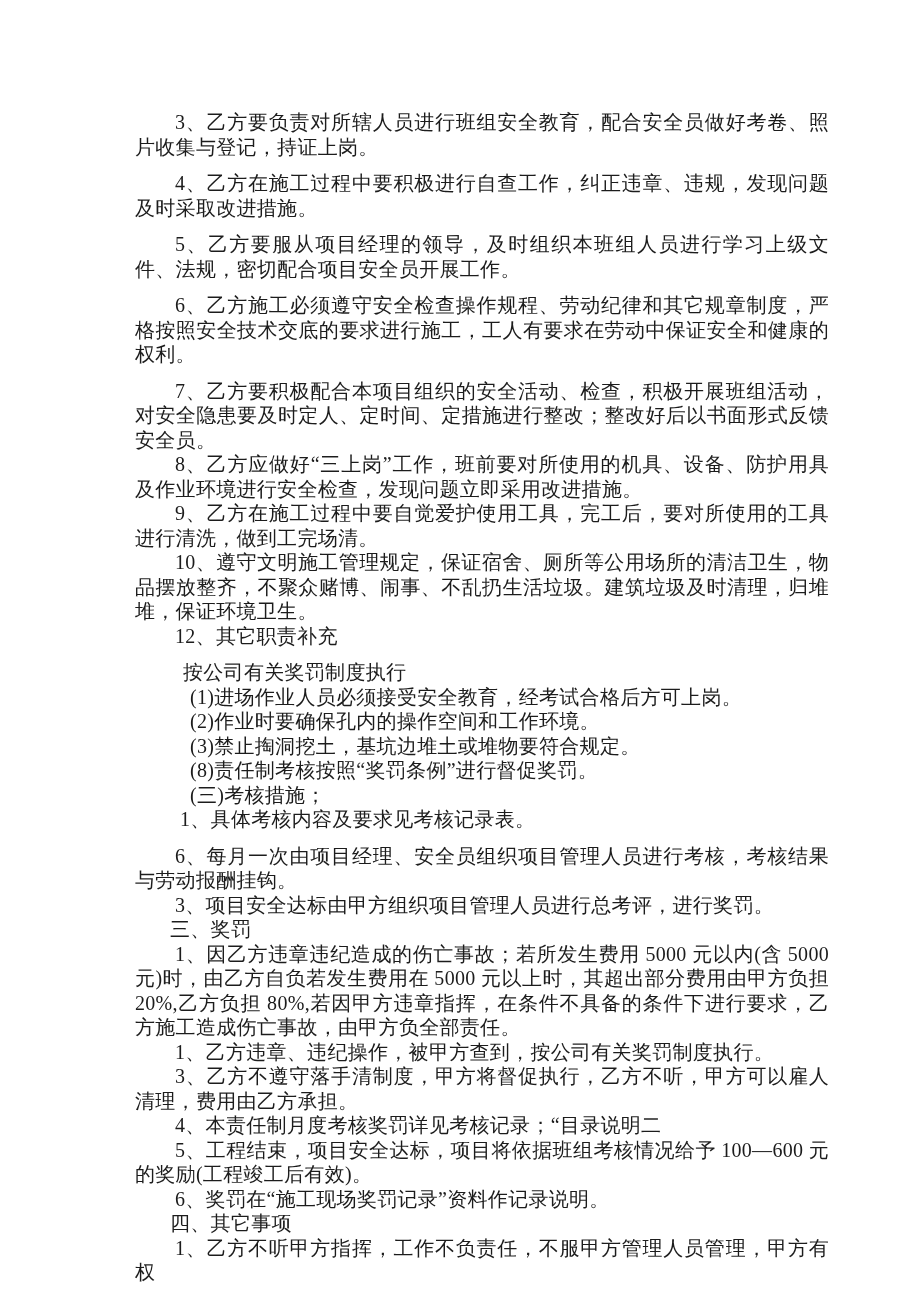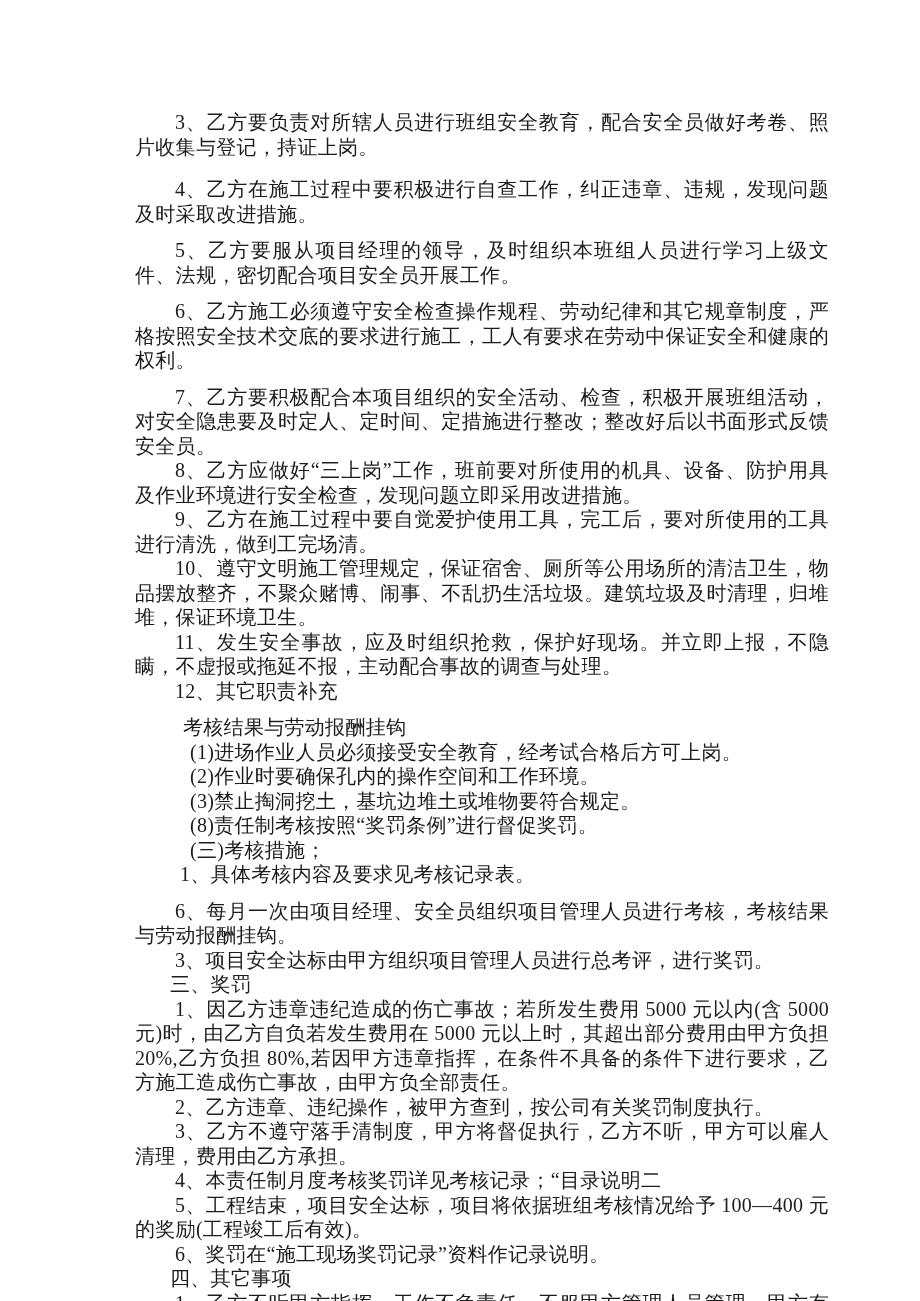--- a/index.html
+++ b/index.html
@@ -28,51 +28,50 @@
   }
   .text-block p {
     margin: 0;
     padding: 0;
   }
   p.item     { text-indent: 40px; }
   p.section  { text-indent: 35px; }
   p.subhead  { text-indent: 48px; }
   p.subitem  { text-indent: 55px; }
   p.listitem { text-indent: 45px; }
-  p.gap-lg   { margin-top: 18px; }
+  p.gap-lg   { margin-top: 12px; }
   p.gap-md   { margin-top: 12px; }
   p.gap-sm   { margin-top: 12px; }
 </style>
 </head>
 <body>
 
 <div class="page">
   <div class="text-block">
       <p class="item">3、乙方要负责对所辖人员进行班组安全教育，配合安全员做好考卷、照片收集与登记，持证上岗。</p>
       <p class="item gap-lg">4、乙方在施工过程中要积极进行自查工作，纠正违章、违规，发现问题及时采取改进措施。</p>
       <p class="item gap-sm">5、乙方要服从项目经理的领导，及时组织本班组人员进行学习上级文件、法规，密切配合项目安全员开展工作。</p>
       <p class="item gap-sm">6、乙方施工必须遵守安全检查操作规程、劳动纪律和其它规章制度，严格按照安全技术交底的要求进行施工，工人有要求在劳动中保证安全和健康的权利。</p>
       <p class="item gap-sm">7、乙方要积极配合本项目组织的安全活动、检查，积极开展班组活动，对安全隐患要及时定人、定时间、定措施进行整改；整改好后以书面形式反馈安全员。</p>
       <p class="item">8、乙方应做好“三上岗”工作，班前要对所使用的机具、设备、防护用具及作业环境进行安全检查，发现问题立即采用改进措施。</p>
       <p class="item">9、乙方在施工过程中要自觉爱护使用工具，完工后，要对所使用的工具进行清洗，做到工完场清。</p>
       <p class="item">10、遵守文明施工管理规定，保证宿舍、厕所等公用场所的清洁卫生，物品摆放整齐，不聚众赌博、闹事、不乱扔生活垃圾。建筑垃圾及时清理，归堆堆，保证环境卫生。</p>
-      <p class="item">11、发生安全事故，应及时组织抢救，保护好现场。并立即上报，不隐瞒，不虚报或拖延不报，主动配合事故的调查与处理。</p>
       <p class="item">12、其它职责补充</p>
-      <p class="subhead gap-md">考核结果与劳动报酬挂钩</p>
+      <p class="subhead gap-md">按公司有关奖罚制度执行</p>
       <p class="subitem">(1)进场作业人员必须接受安全教育，经考试合格后方可上岗。</p>
       <p class="subitem">(2)作业时要确保孔内的操作空间和工作环境。</p>
       <p class="subitem">(3)禁止掏洞挖土，基坑边堆土或堆物要符合规定。</p>
       <p class="subitem">(8)责任制考核按照“奖罚条例”进行督促奖罚。</p>
       <p class="subitem">(三)考核措施；</p>
       <p class="listitem">1、具体考核内容及要求见考核记录表。</p>
       <p class="item gap-sm">6、每月一次由项目经理、安全员组织项目管理人员进行考核，考核结果与劳动报酬挂钩。</p>
       <p class="item">3、项目安全达标由甲方组织项目管理人员进行总考评，进行奖罚。</p>
       <p class="section">三、奖罚</p>
       <p class="item">1、因乙方违章违纪造成的伤亡事故；若所发生费用 5000 元以内(含 5000 元)时，由乙方自负若发生费用在 5000 元以上时，其超出部分费用由甲方负担 20%,乙方负担 80%,若因甲方违章指挥，在条件不具备的条件下进行要求，乙方施工造成伤亡事故，由甲方负全部责任。</p>
-      <p class="item">2、乙方违章、违纪操作，被甲方查到，按公司有关奖罚制度执行。</p>
+      <p class="item">1、乙方违章、违纪操作，被甲方查到，按公司有关奖罚制度执行。</p>
       <p class="item">3、乙方不遵守落手清制度，甲方将督促执行，乙方不听，甲方可以雇人清理，费用由乙方承担。</p>
       <p class="item">4、本责任制月度考核奖罚详见考核记录；“目录说明二</p>
-      <p class="item">5、工程结束，项目安全达标，项目将依据班组考核情况给予 100—400 元的奖励(工程竣工后有效)。</p>
+      <p class="item">5、工程结束，项目安全达标，项目将依据班组考核情况给予 100—600 元的奖励(工程竣工后有效)。</p>
       <p class="item">6、奖罚在“施工现场奖罚记录”资料作记录说明。</p>
       <p class="section">四、其它事项</p>
       <p class="item">1、乙方不听甲方指挥，工作不负责任，不服甲方管理人员管理，甲方有权</p>
     </div>
 </div>
 
 </body></html>

